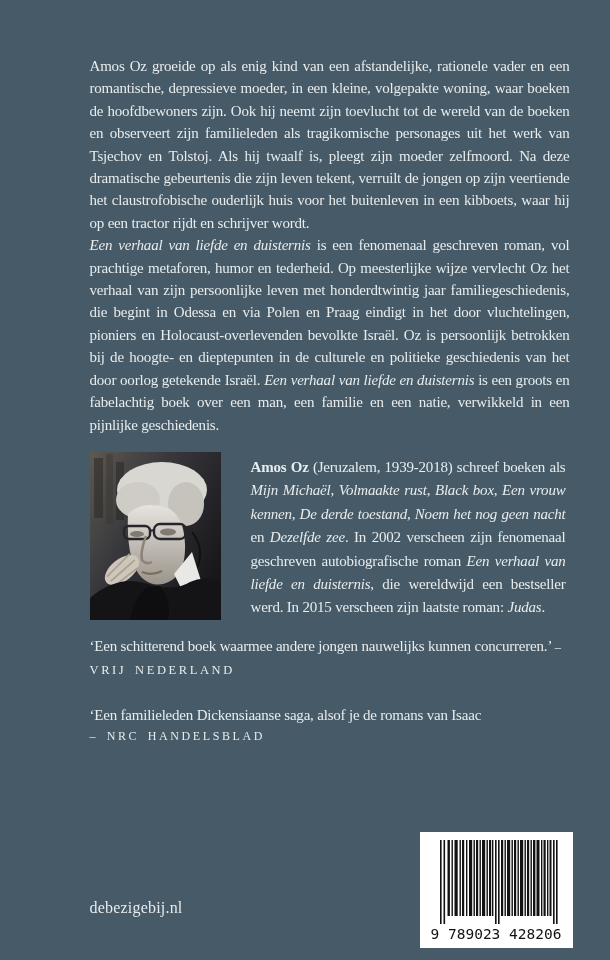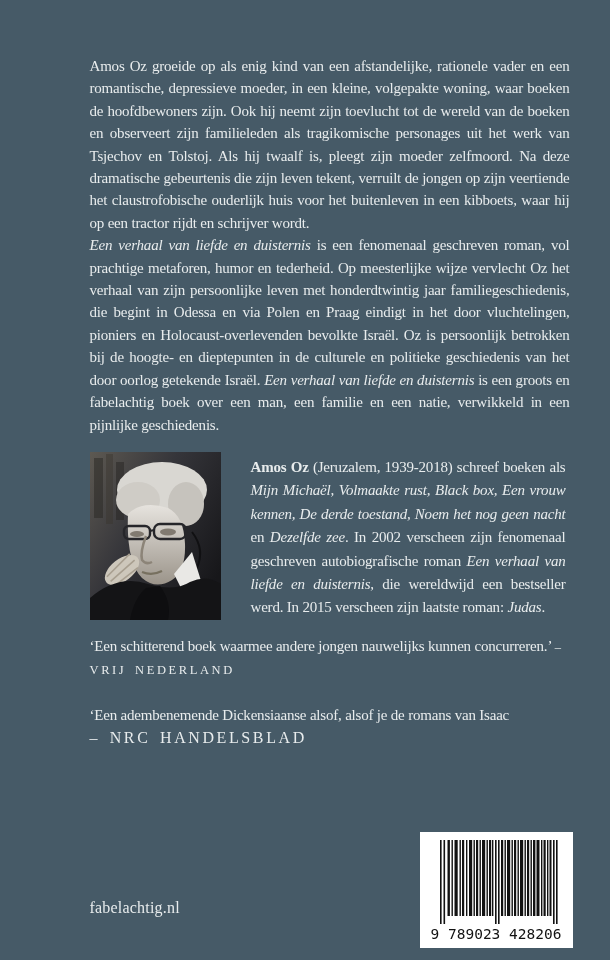--- a/index.html
+++ b/index.html
@@ -25,21 +25,21 @@
     text-align:justify;margin:4px;
   }
   .quote{font-size:15px;line-height:22.4px;letter-spacing:-0.2px;margin:0;text-align:left;}
   .quote-1{margin-top:11px;}
   .quote-2-line1{margin-top:22px;}
   .quote-2-rest{width:315px;}
   .attr{
     font-size:12.5px;letter-spacing:2.6px;word-spacing:3px;
     text-transform:uppercase;color:#e8eced;
   }
-  .attr-own-line{display:block;margin-top:3px;font-size:16px;letter-spacing:2.6px;word-spacing:3px;}
+  .attr-own-line{display:block;margin-top:3px;font-size:12px;letter-spacing:2.6px;word-spacing:3px;}
   .barcode-box{
     position:absolute;left:395px;top:832px;width:153px;height:116px;
     background:#14532d;
   }
   .barcode-box svg{display:block;width:153px;height:116px;}
   .publisher-url{
     position:absolute;left:65px;top:899px;
     font-size:16px;letter-spacing:0.2px;color:#e8eced;margin:0;
   }
   em{font-style:italic;}
@@ -111,21 +111,21 @@
         </svg>
       </div>
       <p class="bio-text"><strong>Amos Oz</strong><span> (Jeruzalem, 1939-2018) schreef boeken als </span><em>Mijn Michaël, Volmaakte rust, Black box, Een vrouw kennen, De derde toestand, Noem het nog geen nacht</em><span> en </span><em>Dezelfde zee</em><span>. In 2002 verscheen zijn fenomenaal geschreven autobiografische roman </span><em>Een verhaal van liefde en duisternis</em><span>, die wereldwijd een bestseller werd. In 2015 verscheen zijn laatste roman: </span><em>Judas</em><span>.</span></p>
     </div>
 
     <p class="quote quote-1">
       <span>‘Een schitterend boek waarmee andere jongen nauwelijks kunnen concurreren.’ </span><span class="attr">– vrij nederland</span>
     </p>
 
     <div>
-      <p class="quote quote-2-line1">‘Een adembenemende Dickensiaanse alsof, alsof je de romans van Isaac</p>
+      <p class="quote quote-2-line1">‘Een familieleden Dickensiaanse saga, alsof je de romans van Isaac</p>
       <span class="attr attr-own-line">– nrc handelsblad</span>
     </div>
 
   </div>
 
   <div class="barcode-box">
     <svg viewBox="0 0 153 116">
       <rect width="153" height="116" fill="#ffffff"></rect>
       <g fill="#121212">
 
@@ -165,14 +165,14 @@
         <rect x="127" y="8" width="1.4" height="76"></rect>
           <rect x="129.5" y="8" width="2" height="76"></rect>
 
         <rect x="133" y="8" width="1.6" height="84"></rect>
           <rect x="136" y="8" width="1.6" height="84"></rect>
       </g>
       <text x="76" y="107" text-anchor="middle" font-family="DejaVu Sans Mono, Liberation Mono, monospace" font-size="14.5" fill="#121212">9 789023 428206</text>
     </svg>
   </div>
 
-  <p class="publisher-url">fabelachtig.nl</p>
+  <p class="publisher-url">debezigebij.nl</p>
 </div>
 
 </body></html>

